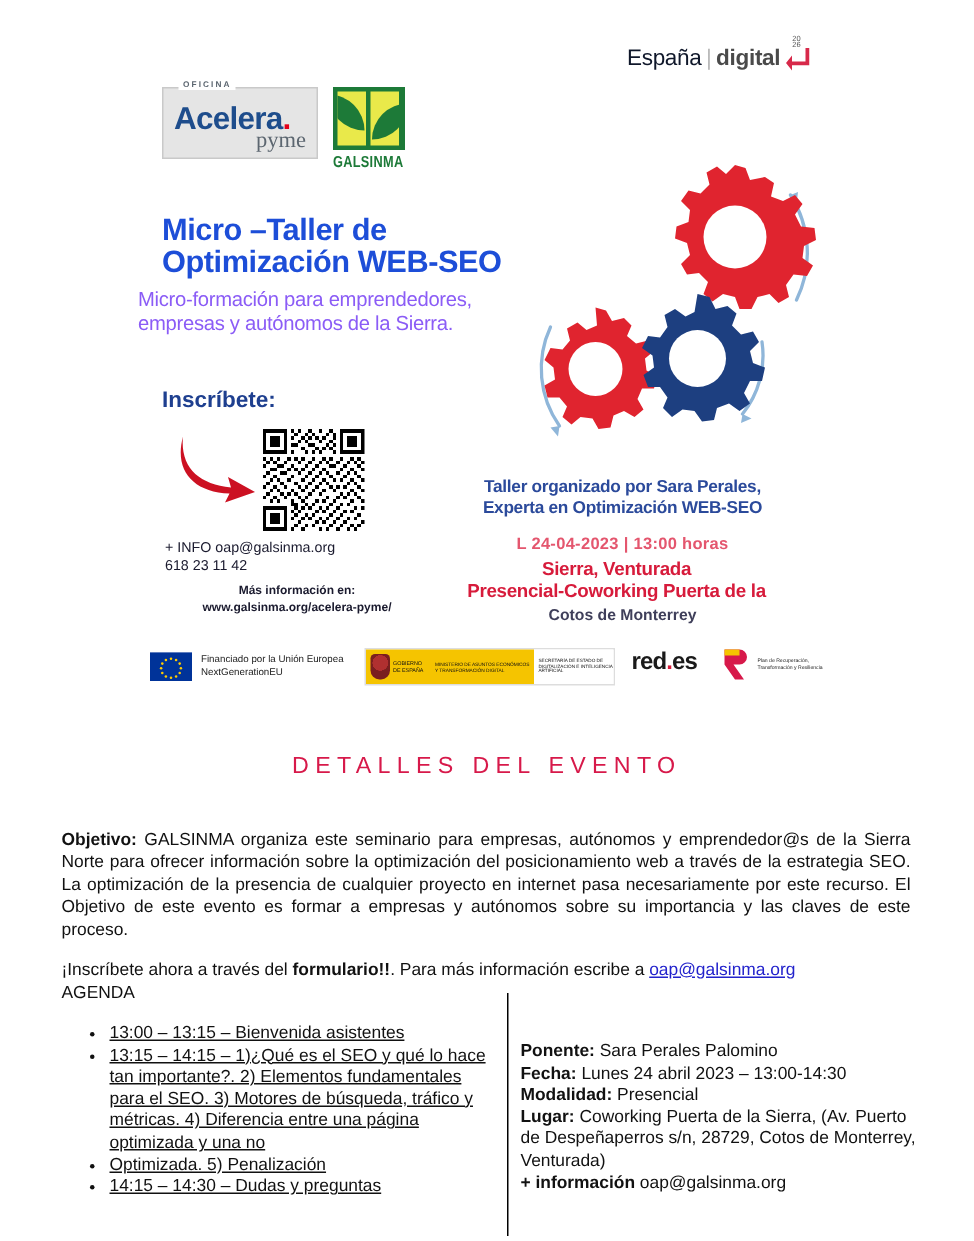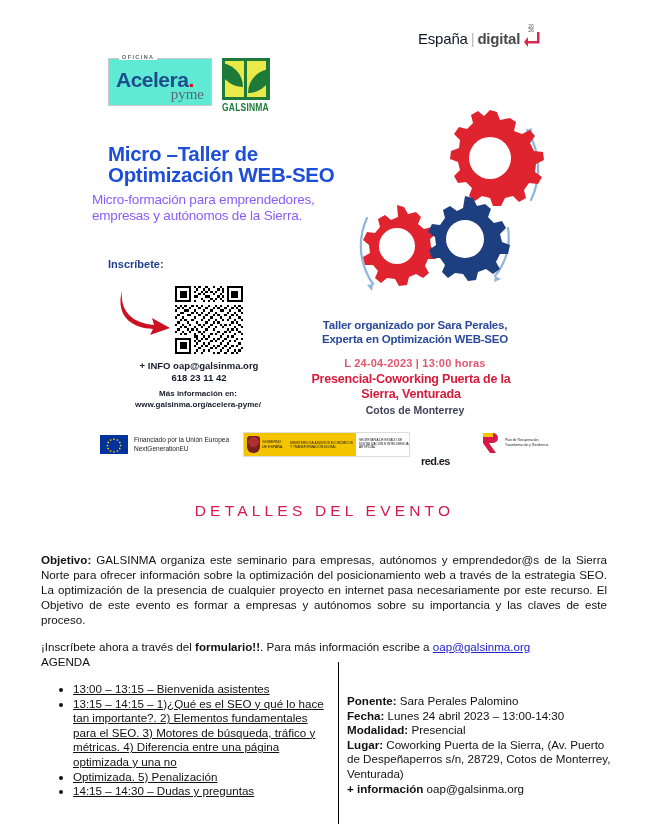--- a/index.html
+++ b/index.html
@@ -66,21 +66,21 @@
 
   
   .acelera {
     position: absolute;
     left: 108px;
     top: 58px;
     width: 104px;
     height: 48px;
     border: 1px solid #c9c9c9;
     box-sizing: border-box;
-    background: #5eead4;
+    background: #e5e5e5;
   }
   .acelera-oficina {
     position: absolute;
     left: 10px;
     top: -5px;
     background: #fff;
     padding: 0 3px;
     font-size: 5.5px;
     letter-spacing: 1.4px;
     color: #5c6670;
@@ -181,21 +181,21 @@
     top: 108px;
     width: 215px;
     height: 195px;
   }
 
   
   .inscribete {
     position: absolute;
     left: 108px;
     top: 258px;
-    font-size: 11px;
+    font-size: 15px;
     font-weight: 700;
     color: #1e3f8f;
   }
   .qr-arrow {
     position: absolute;
     left: 118px;
     top: 285px;
     width: 60px;
     height: 55px;
   }
@@ -212,23 +212,23 @@
   .qr-grid {
     width: 100%;
     height: 100%;
     display: block;
   }
   .info-line {
     position: absolute;
     left: 110px;
     top: 360px;
     width: 178px;
-    text-align: center;
+    text-align: left;
     font-size: 9.5px;
-    font-weight: 700;
+    font-weight: 400;
     color: #1a1a2e;
     line-height: 12px;
   }
   .mas-info {
     position: absolute;
     left: 100px;
     top: 388px;
     width: 196px;
     text-align: center;
     font-size: 8px;
@@ -336,22 +336,22 @@
     flex: 1;
     display: flex;
     align-items: center;
     padding-left: 3px;
     box-sizing: border-box;
   }
   .gob-txt-c { font-size: 3.1px; line-height: 3.8px; color: #111; }
   .redes-logo {
     position: absolute;
     left: 421px;
-    top: 455px;
-    font-size: 11px;
+    top: 433px;
+    font-size: 16px;
     font-weight: 700;
     color: #1a1a1a;
     letter-spacing: -0.6px;
   }
   .redes-logo .dot { color: #d71b3b; }
   .prtr-logo {
     position: absolute;
     left: 482px;
     top: 432px;
     display: flex;
@@ -755,22 +755,22 @@
     <div>Más información en:</div>
     <div>www.galsinma.org/acelera-pyme/</div>
   </div>
 
   <div class="organiza">
     <div>Taller organizado por Sara Perales,</div>
     <div>Experta en Optimización WEB-SEO</div>
   </div>
   <div class="fechahora">L 24-04-2023  |  13:00 horas</div>
   <div class="lugar-big">
+    <div>Sierra, Venturada</div>
     <div>Presencial-Coworking Puerta de la</div>
-    <div>Sierra, Venturada</div>
   </div>
   <div class="lugar-small">Cotos de Monterrey</div>
 
   <div class="eu-logo">
     <div class="eu-flag">
       <svg width="28" height="19" viewBox="0 0 28 19">
         <rect width="28" height="19" fill="#003399"></rect>
         <g fill="#FFCC00">
           <circle cx="14" cy="4.2" r="0.85"></circle>
             <circle cx="17.4" cy="5" r="0.85"></circle>

